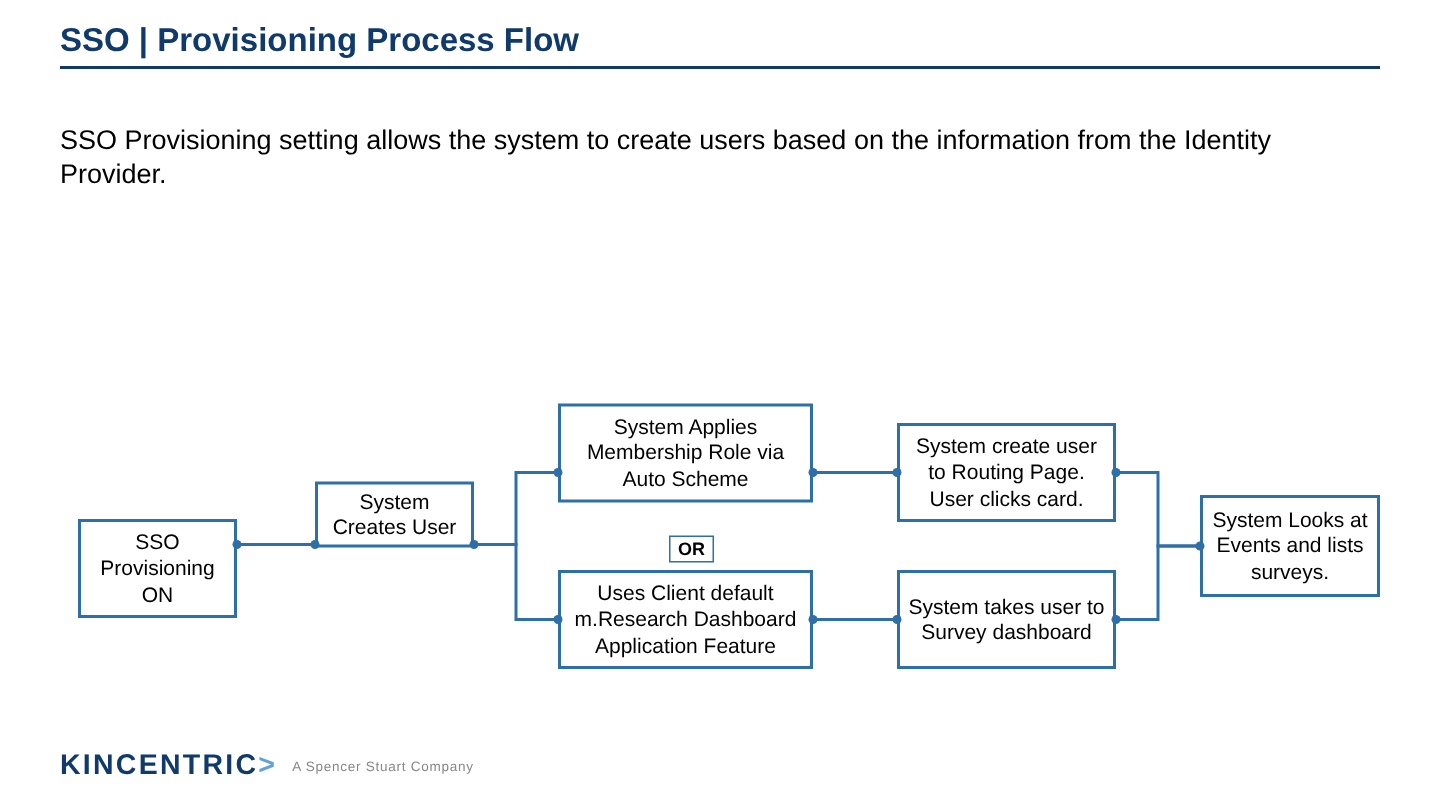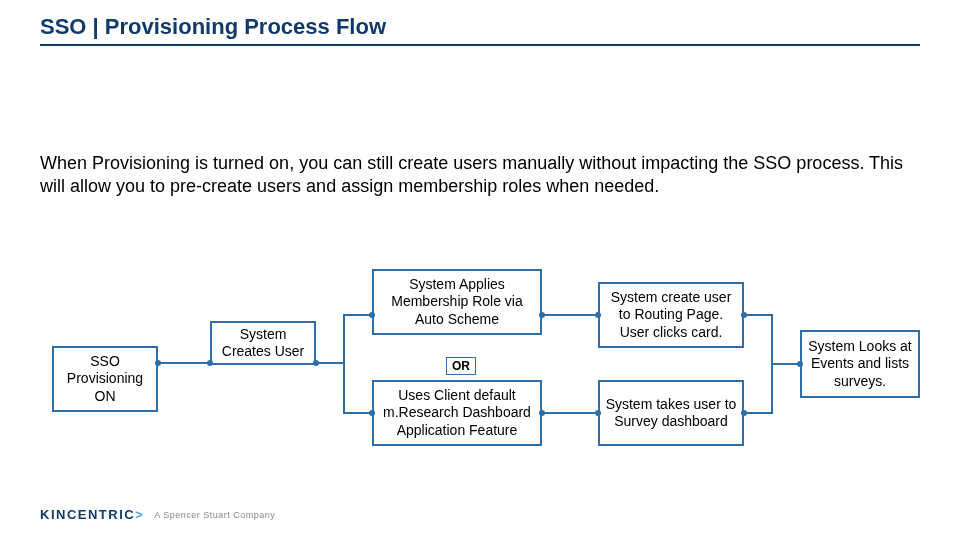--- a/index.html
+++ b/index.html
@@ -9,32 +9,32 @@
   .title-rule { position: absolute; left: 40px; top: 44px; width: 880px; height: 2px; background: #0f3a6a; }
   .intro1 { position: absolute; left: 40px; top: 82px; width: 880px; font-size: 18px; line-height: 1.3; }
   .intro2 { position: absolute; left: 40px; top: 152px; width: 880px; font-size: 18px; line-height: 1.3; }
   .flow { position: absolute; left: 0; top: 0; }
   .box { position: absolute; border: 2px solid #2f6fa7; display: flex; align-items: center; justify-content: center; text-align: center; font-size: 14px; line-height: 1.25; padding: 4px; background: #fff; }
   .or-label { position: absolute; border: 1px solid #2f6fa7; font-size: 12px; padding: 1px 5px; background: #fff; font-weight: bold; }
   svg.arrows { position: absolute; left: 0; top: 0; pointer-events: none; }
   .dot { fill: #2f6fa7; }
   .line { stroke: #2f6fa7; stroke-width: 2; fill: none; }
   .footer { position: absolute; left: 40px; bottom: 18px; display: flex; align-items: center; gap: 10px; }
-  .brand { font-size: 13px; font-weight: 800; letter-spacing: 1.5px; color: #0f3a6a; }
+  .brand { font-size: 19px; font-weight: 800; letter-spacing: 1.5px; color: #0f3a6a; }
   .brand .gt { color: #62a0d8; }
   .tagline { font-size: 9px; color: #888; letter-spacing: 0.5px; }
 </style>
 </head>
 <body>
 
 <div class="page">
   <div class="title">SSO | Provisioning Process Flow</div>
   <div class="title-rule"></div>
 
-  <div class="intro2">When Provisioning is turned on, you can still create users manually without impacting the SSO process. This will allow you to pre-create users and assign membership roles when needed.</div>
+  <div class="intro1">SSO Provisioning setting allows the system to create users based on the information from the Identity Provider.</div>
 
   <div class="flow">
 
     <div class="box" style="left:52px; top:346px; width:106px; height:66px;text-align:center;">SSO Provisioning ON</div>
 
     <div class="box" style="left:210px; top:321px; width:106px; height:44px;">System Creates User</div>
 
     <div class="box" style="left:372px; top:269px; width:170px; height:66px;">System Applies Membership Role via Auto Scheme</div>
 
     <div class="or-label" style="left:446px; top:357px;">OR</div>

